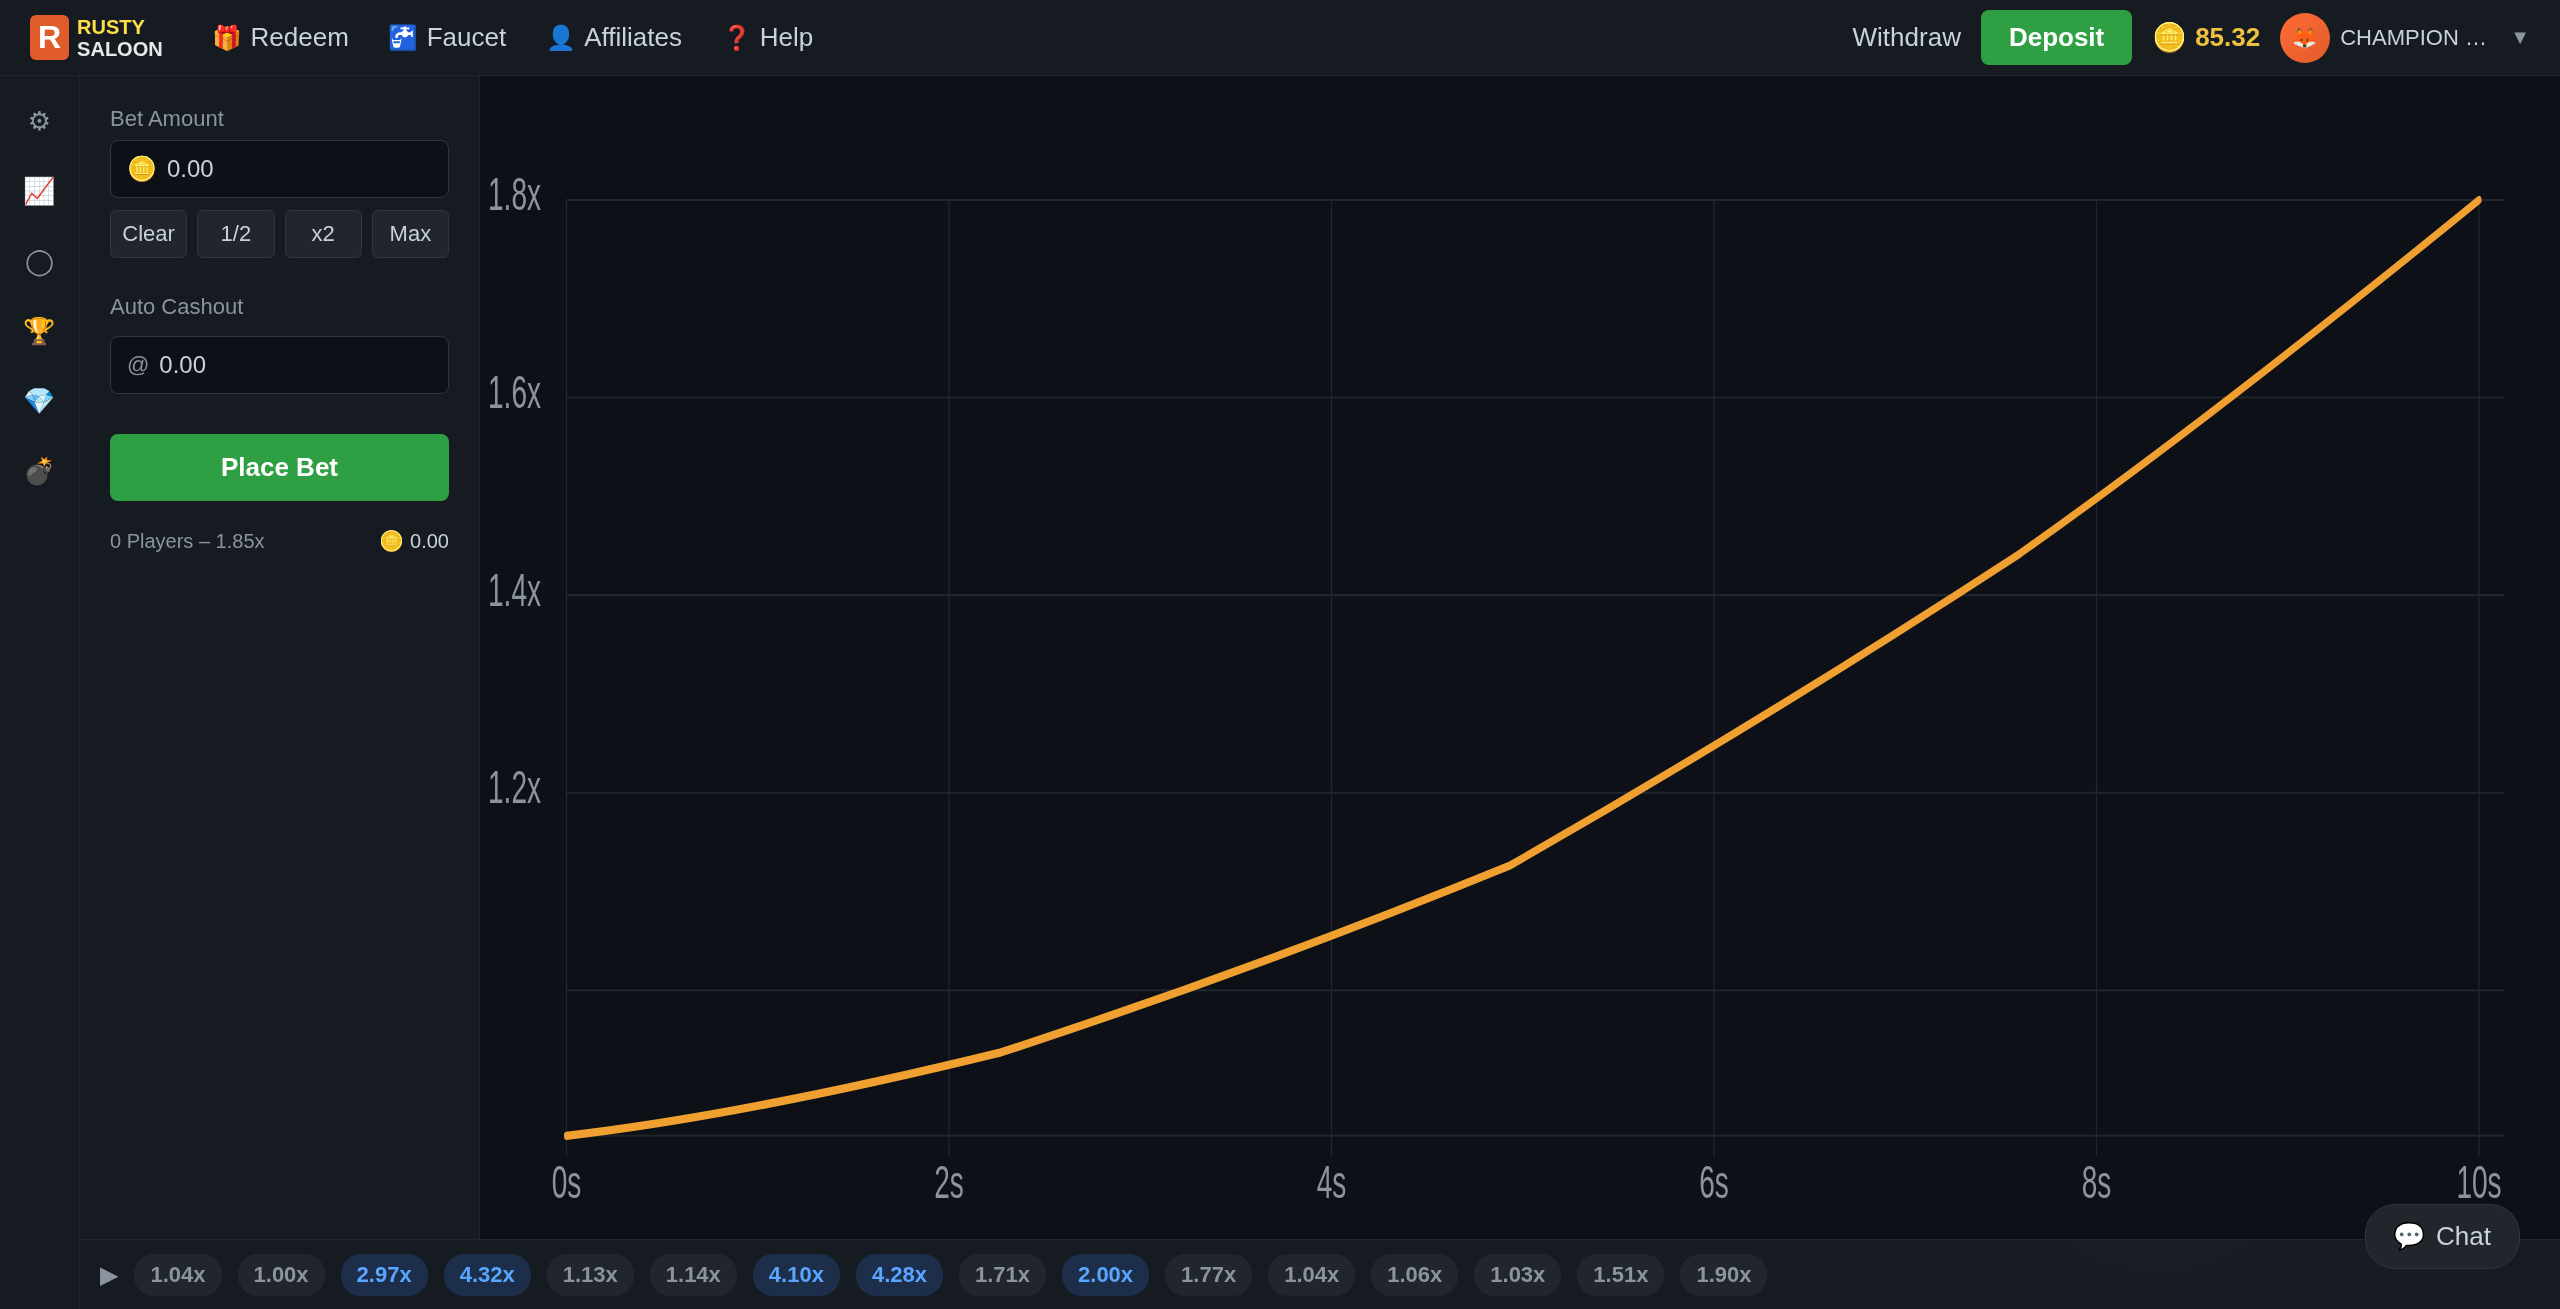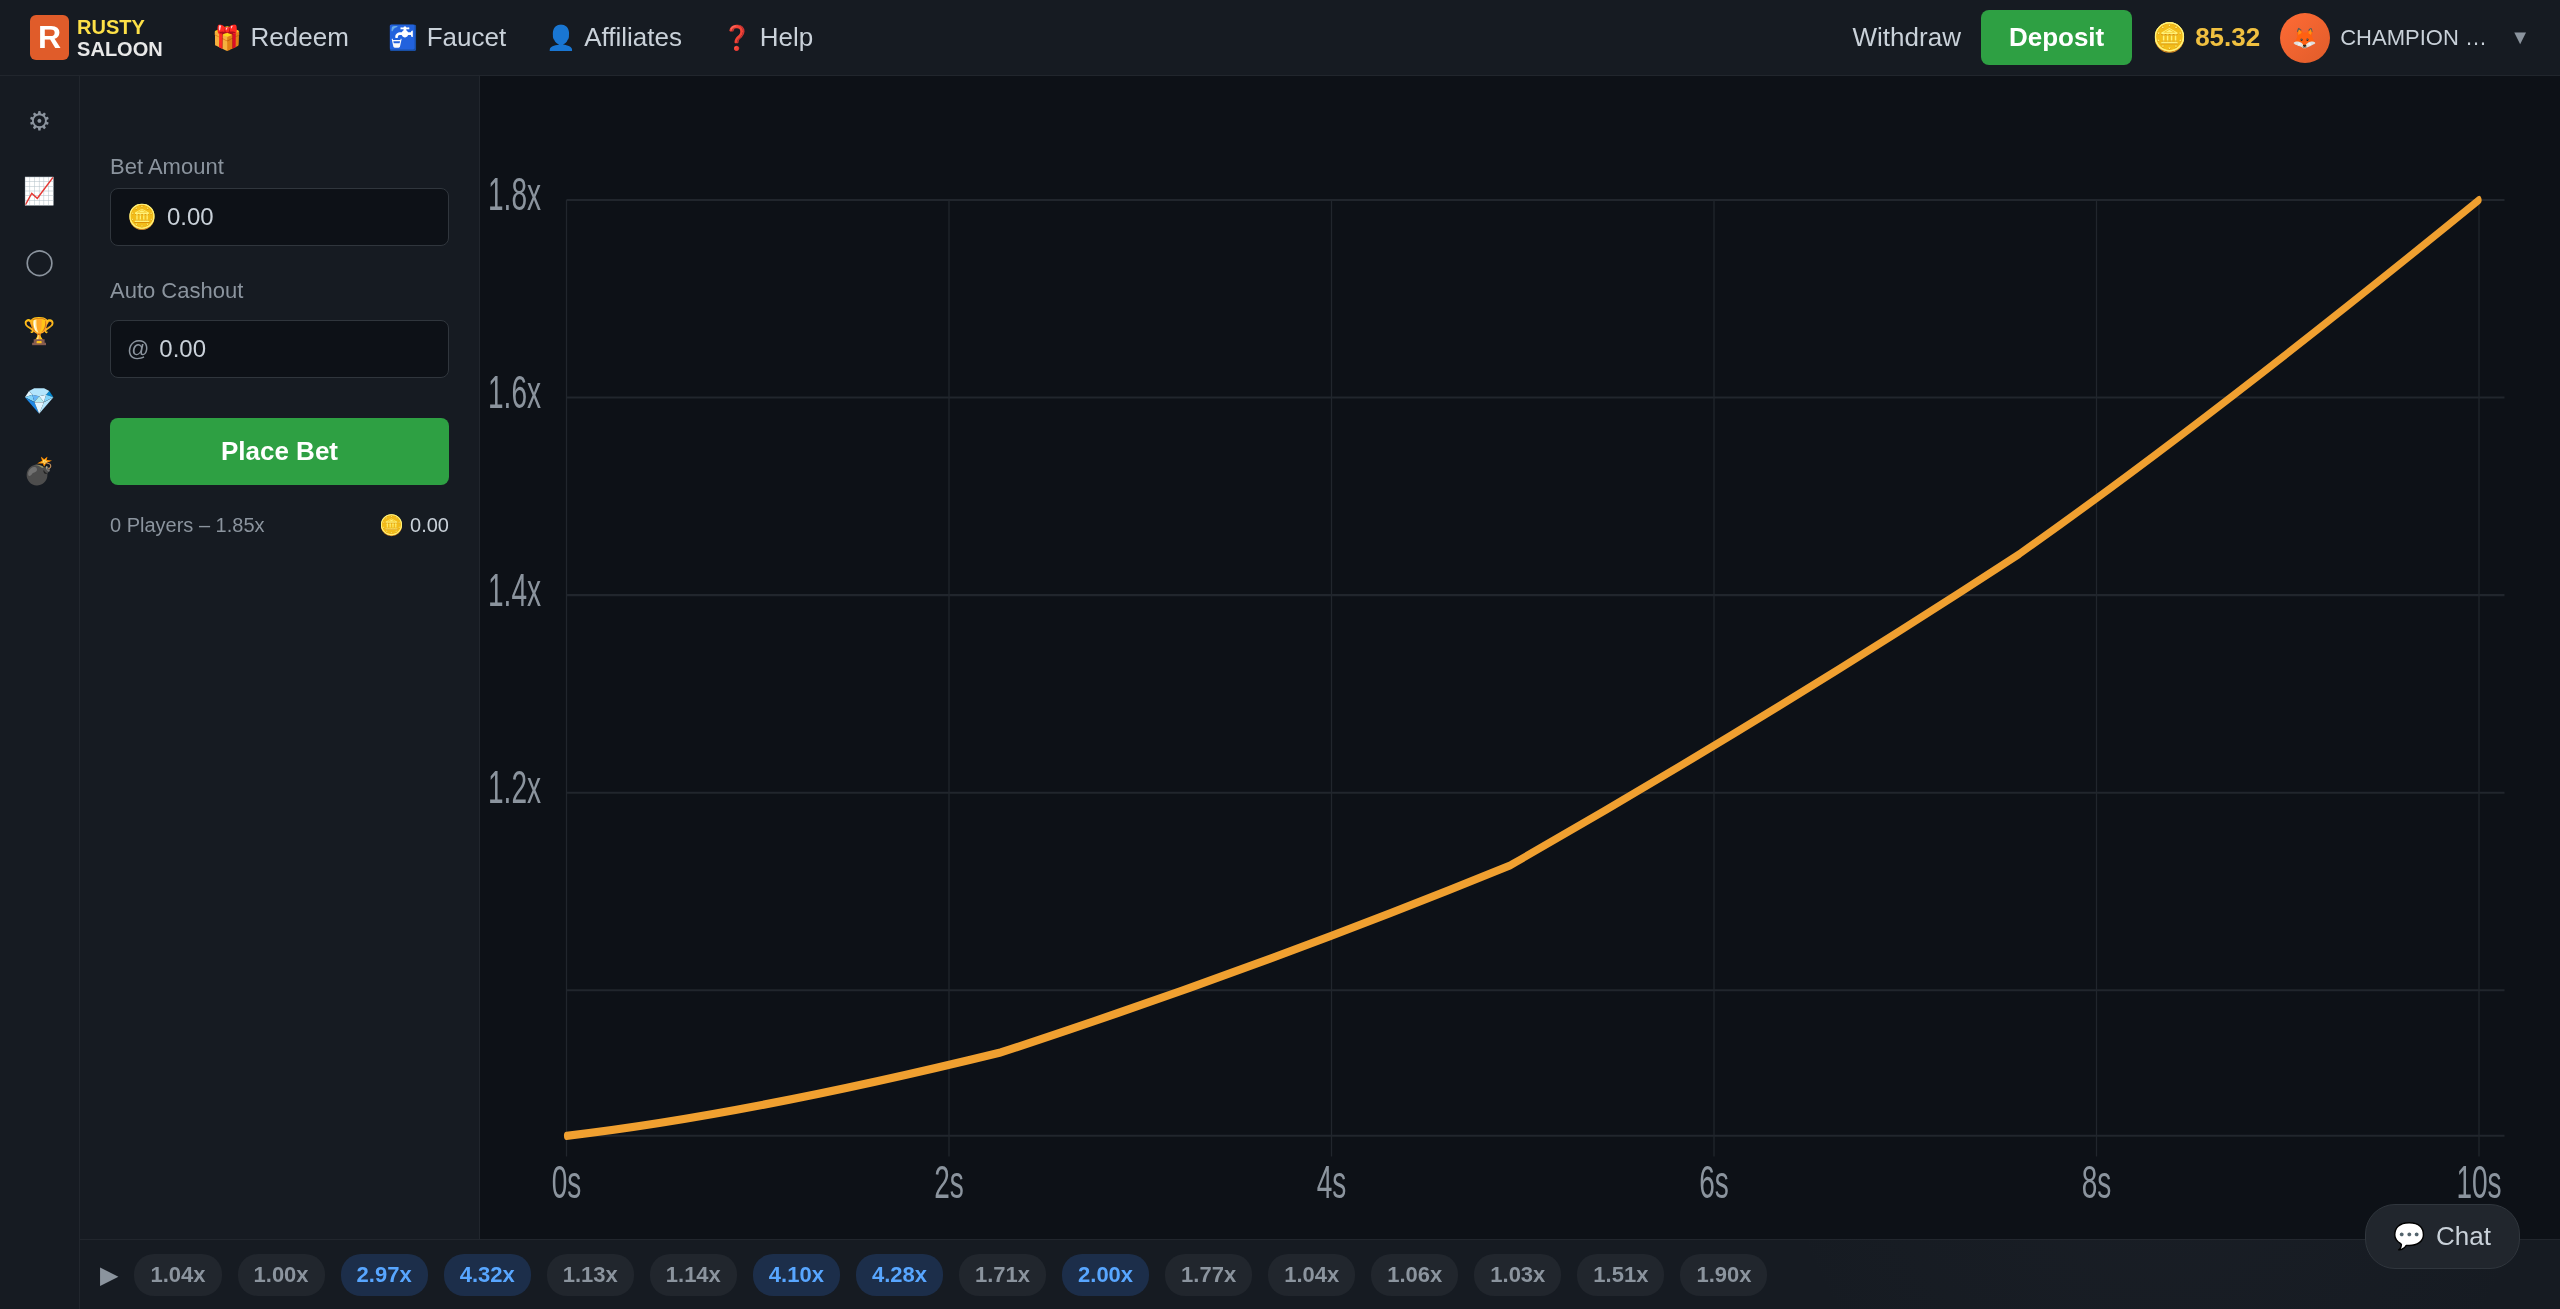--- a/index.html
+++ b/index.html
@@ -164,21 +164,20 @@
       padding: 30px;
       display: flex;
       flex-direction: column;
       gap: 20px;
       border-right: 1px solid #21262d;
     }
     .bet-section-label {
       font-size: 22px;
       color: #8b949e;
       margin-bottom: 8px;
-      margin-top: 48px;
     }
     .bet-amount-input {
       background: #0d1117;
       border: 1px solid #30363d;
       border-radius: 8px;
       padding: 14px 16px;
       display: flex;
       align-items: center;
       gap: 10px;
       margin-bottom: 12px;
@@ -390,20 +389,26 @@
 
   <div class="game-area">
 
     <div class="bet-panel">
       <div>
         <div class="bet-section-label">Bet Amount</div>
         <div class="bet-amount-input">
           <span class="coin-icon">🪙</span>
           <span class="amount-value">0.00</span>
         </div>
+        <div class="bet-buttons">
+          <button class="bet-btn">Clear</button>
+          <button class="bet-btn">1/2</button>
+          <button class="bet-btn">x2</button>
+          <button class="bet-btn">Max</button>
+        </div>
       </div>
 
       <div>
         <div class="auto-cashout-label">Auto Cashout</div>
         <div class="auto-cashout-input">
           <span class="at-symbol">@</span>
           <span class="amount-value">0.00</span>
         </div>
       </div>
 

